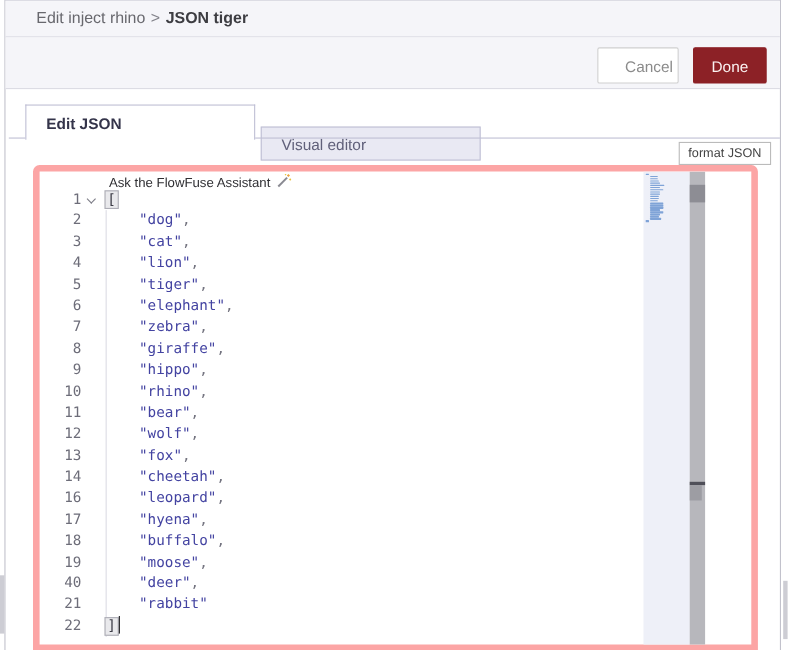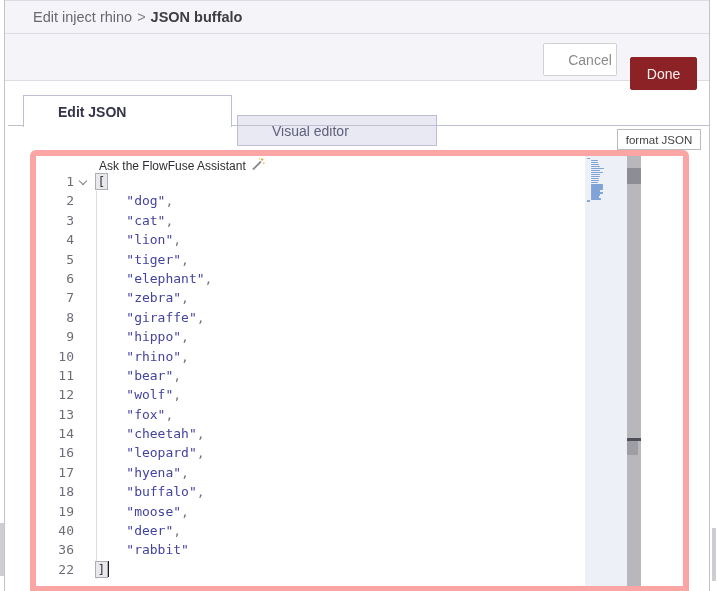--- a/index.html
+++ b/index.html
@@ -22,25 +22,25 @@
   .hdr1{position:absolute;left:5px;top:1px;width:704px;height:33px;background:var(--hdr-bg);
         border-bottom:1px solid var(--hdr-border);display:flex;align-items:center;padding-left:28px;
         font-size:14.5px;color:#68686e;}
   .hdr1 .crumb-current{font-weight:bold;color:#3d3d42;margin-left:5px;}
   .hdr1 .crumb-sep{margin-left:5px;color:#82828a;}
   .hdr2{position:absolute;left:5px;top:34px;width:704px;height:47px;background:var(--hdr-bg);
         border-bottom:1px solid var(--hdr-border);}
   .btn{position:absolute;top:9px;height:33px;font-size:14px;border-radius:2px;cursor:pointer;
        display:flex;align-items:center;justify-content:center;font-family:"Liberation Sans",sans-serif;}
   .btn-cancel{left:538px;width:74px;background:#fff;border:1px solid #d0d0d0;color:#8b8b8b;padding-left:20px;}
-  .btn-done{left:625px;width:67px;background:var(--accent);border:1px solid var(--accent);color:#fbf2f2;margin-top:14px;}
+  .btn-done{left:625px;width:67px;background:var(--accent);border:1px solid var(--accent);color:#fbf2f2;}
 
   
   .tab{position:absolute;top:95px;height:31px;border:1px solid var(--tab-border);
-       display:flex;align-items:center;padding-left:34px;font-size:14px;cursor:pointer;}
+       display:flex;align-items:center;padding-left:18px;font-size:14px;cursor:pointer;}
   .tab-active{left:23px;width:209px;background:#fff;border-bottom:none;height:32px;z-index:3;
               font-weight:bold;color:#34344a;}
   .tab-inactive{left:237px;width:200px;background:var(--tab-inactive);color:#60607a;margin-top:20px;}
   .tab-underline{position:absolute;left:8px;top:125px;width:701px;height:1px;background:var(--tab-border);z-index:1;}
 
   .format-btn{position:absolute;left:617px;top:129px;width:84px;height:21px;background:#fff;
               border:1px solid #bbb;font-size:11.5px;color:#444;display:flex;align-items:center;
               justify-content:center;cursor:pointer;}
 
   
@@ -81,21 +81,21 @@
 
   <div class="edge-top"></div>
   <div class="edge-left"></div>
   <div class="edge-right"></div>
   <div class="page-scroll-thumb-left"></div>
   <div class="page-scroll-thumb-right"></div>
 
   <div class="hdr1">
     <span>Edit inject rhino</span>
     <span class="crumb-sep">&gt;</span>
-    <span class="crumb-current">JSON buffalo</span>
+    <span class="crumb-current">JSON tiger</span>
   </div>
 
   <div class="hdr2">
     <button class="btn btn-cancel">Cancel</button>
     <button class="btn btn-done">Done</button>
   </div>
 
   <div class="tab tab-active">
     <span>Edit JSON</span>
   </div>
@@ -213,21 +213,21 @@
           <span class="ln">19</span>
           <span class="foldcol"></span>
           <span class="codecol">    <span class="str">"moose"</span><span class="pun">,</span></span>
         </div>
         <div class="code-line">
           <span class="ln">40</span>
           <span class="foldcol"></span>
           <span class="codecol">    <span class="str">"deer"</span><span class="pun">,</span></span>
         </div>
         <div class="code-line">
-          <span class="ln">36</span>
+          <span class="ln">21</span>
           <span class="foldcol"></span>
           <span class="codecol">    <span class="str">"rabbit"</span></span>
         </div>
         <div class="code-line">
           <span class="ln">22</span>
           <span class="foldcol"></span>
           <span class="codecol"><span class="bracket-box">]</span><span class="caret"></span></span>
         </div>
       </div>
 

